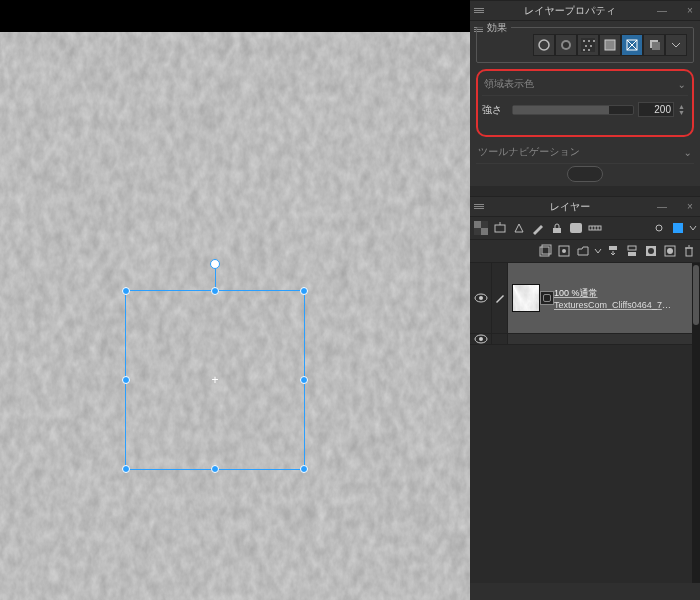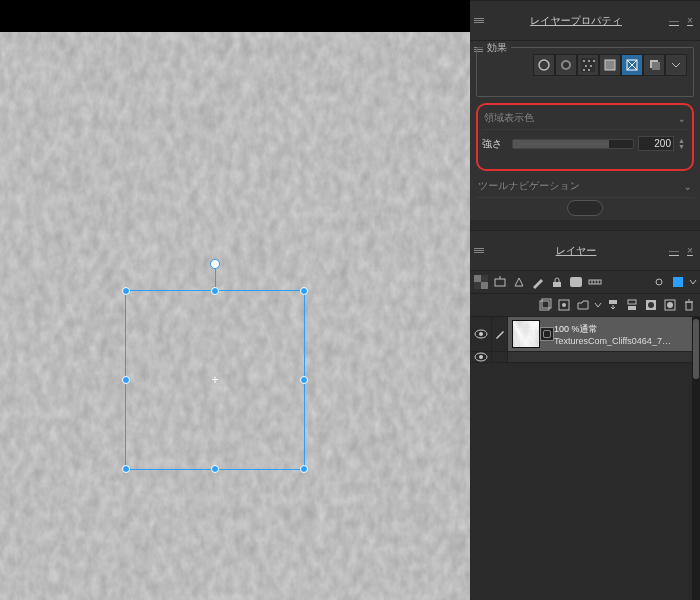--- a/index.html
+++ b/index.html
@@ -70,37 +70,36 @@
     position: absolute;
     left: 470px; top: 0;
     width: 230px; height: 600px;
     background: #2a2a2a;
   }
   .panel {
     background: #2f2f2f;
     border-top: 1px solid #222;
   }
   .panel-titlebar {
-    display:flex; align-items:center; height:40px;
+    display:flex; align-items:center; height:20px;
     background: #2f2f2f; border-bottom:1px solid #222;
     padding: 0 4px;
-    gap: 4px;
-    text-decoration: underline;
+    gap: 16px;
   }
   .panel-title { flex:1; text-align:center; color:#ccc; font-size:10px; }
   .hamburger {
     width:10px; display:flex; flex-direction:column; gap:1px;
   }
   .hamburger span { height:1px; background:#888; }
   .win-btn { width:12px; color:#888; font-size:10px; text-align:center; cursor:pointer; }
   .panel-body { padding: 4px 6px; background:#323232; }
   .fieldset {
     border: 1px solid #555; border-radius:2px;
     margin: 2px 0 6px 0; position:relative;
-    padding: 6px 6px 20px 6px;
+    padding: 6px 6px 6px 6px;
   }
   .fieldset-label {
     position:absolute; top:-7px; left:6px;
     background:#323232; padding:0 4px; font-size:10px; color:#bbb;
   }
   .icon-row { display:flex; gap:0; justify-content:flex-end; }
   .icon-btn {
     width:22px; height:22px; display:flex; align-items:center; justify-content:center;
     background:#3a3a3a; border:1px solid #222;
     cursor:pointer;
@@ -172,21 +171,22 @@
   .vis-col {
     width:22px; display:flex; align-items:center; justify-content:center;
     background:#2a2a2a; border-right:1px solid #222;
   }
   .edit-col {
     width:16px; display:flex; align-items:center; justify-content:center;
     background:#2a2a2a; border-right:1px solid #222;
   }
   .layer-main {
     flex:1; display:flex; align-items:center; 
-    padding:3px 4px;
+    padding:21px 4px;
+    text-decoration:underline;
   }
   .thumb {
     width:28px; height:28px; border:1px solid #111; background:#fff;
     flex-shrink:0; overflow:hidden;
   }
   .thumb.texture svg { width:28px; height:28px; }
   .mini-icon {
     width:14px; height:14px; border:1px solid #888; background:#222;
     flex-shrink:0; position:relative;
   }

